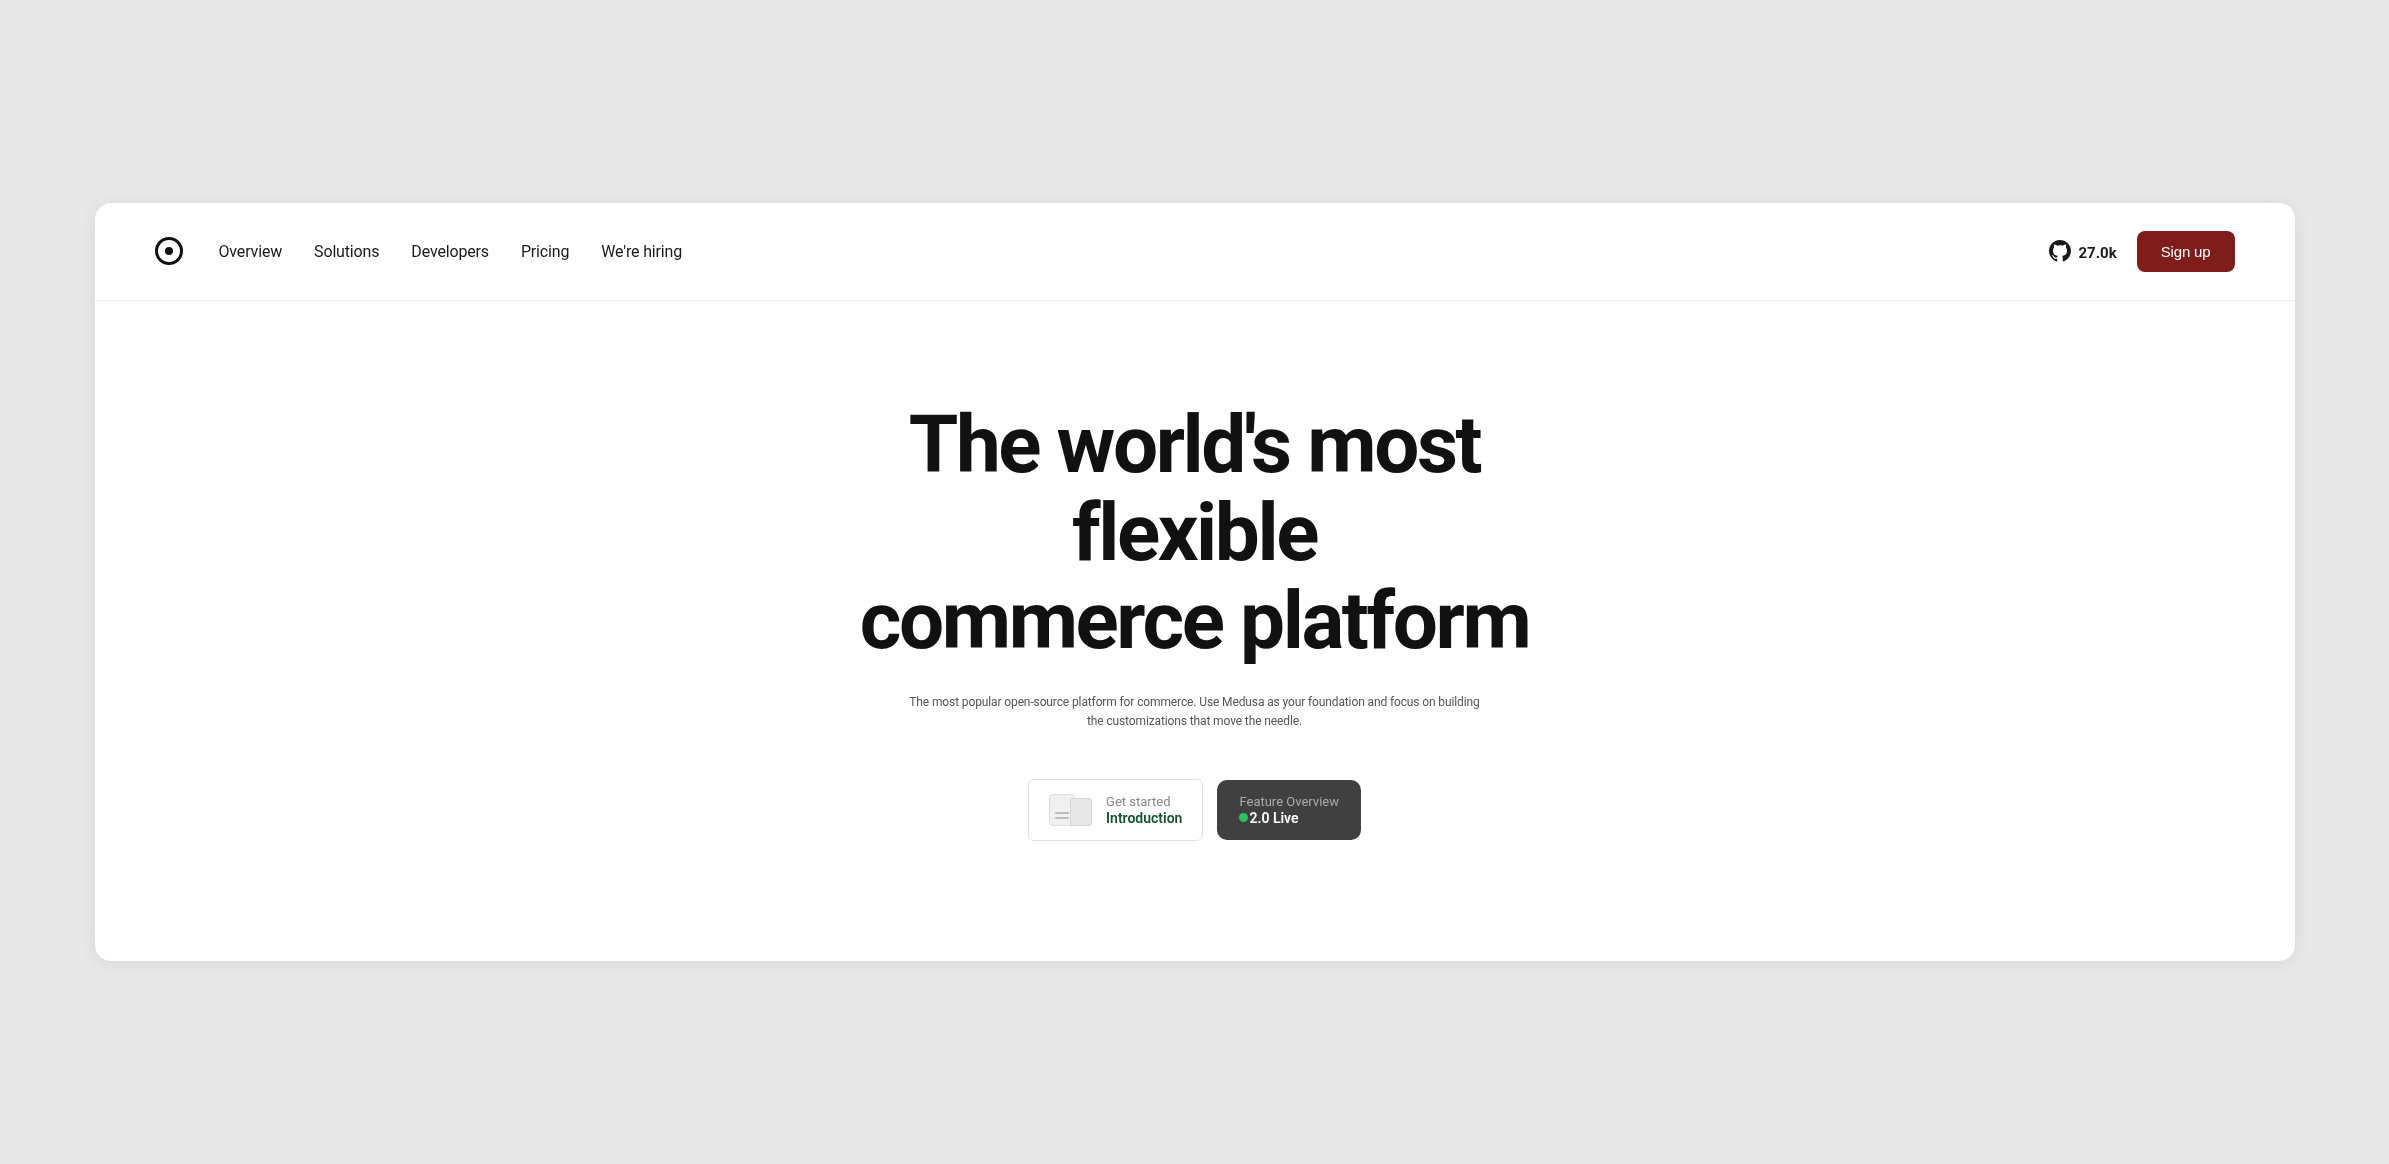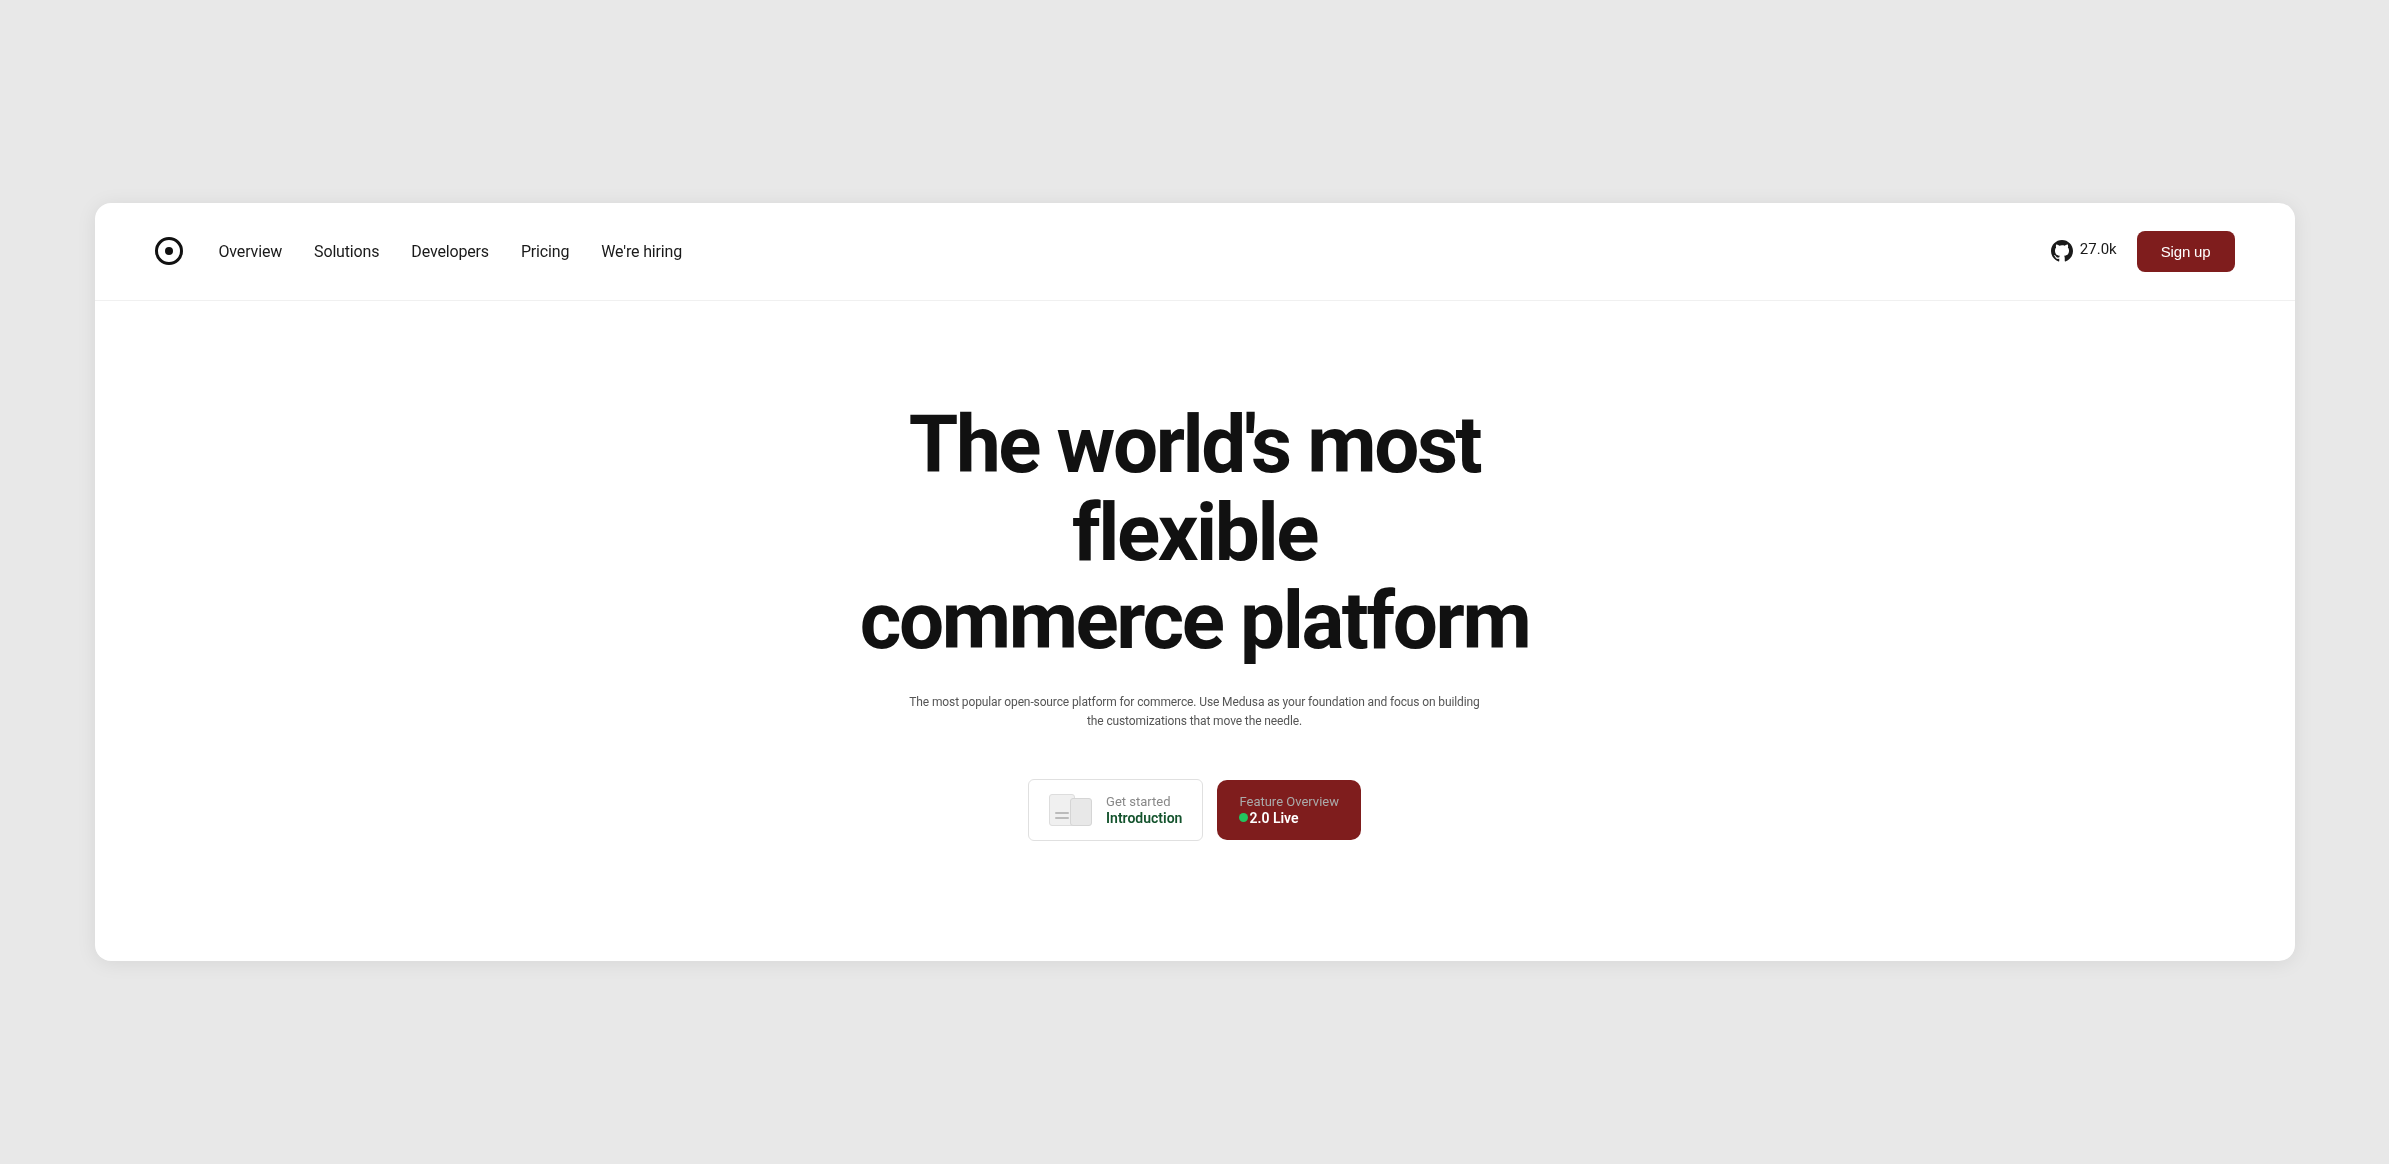--- a/index.html
+++ b/index.html
@@ -75,26 +75,26 @@
     }
 
     .navbar-right {
       display: flex;
       align-items: center;
       gap: 20px;
     }
 
     .github-link {
       display: flex;
-      align-items: flex-start;
+      align-items: flex-end;
       gap: 7px;
       text-decoration: none;
       color: #1a1a1a;
       font-size: 15px;
-      font-weight: 400;
+      font-weight: 700;
     }
 
     .github-icon {
       width: 22px;
       height: 22px;
     }
 
     .signup-btn {
       background: #7f1d1d;
       color: #ffffff;
@@ -211,21 +211,21 @@
       font-size: 14px;
       color: #14532d;
       font-weight: 600;
       display: block;
     }
 
     .cta-feature-overview {
       display: flex;
       align-items: center;
       gap: 10px;
-      background: #7f1d1d;
+      background: #404040;
       border: none;
       border-radius: 10px;
       padding: 14px 22px;
       cursor: pointer;
       text-decoration: none;
     }
 
     .cta-feature-text {
       text-align: left;
     }

